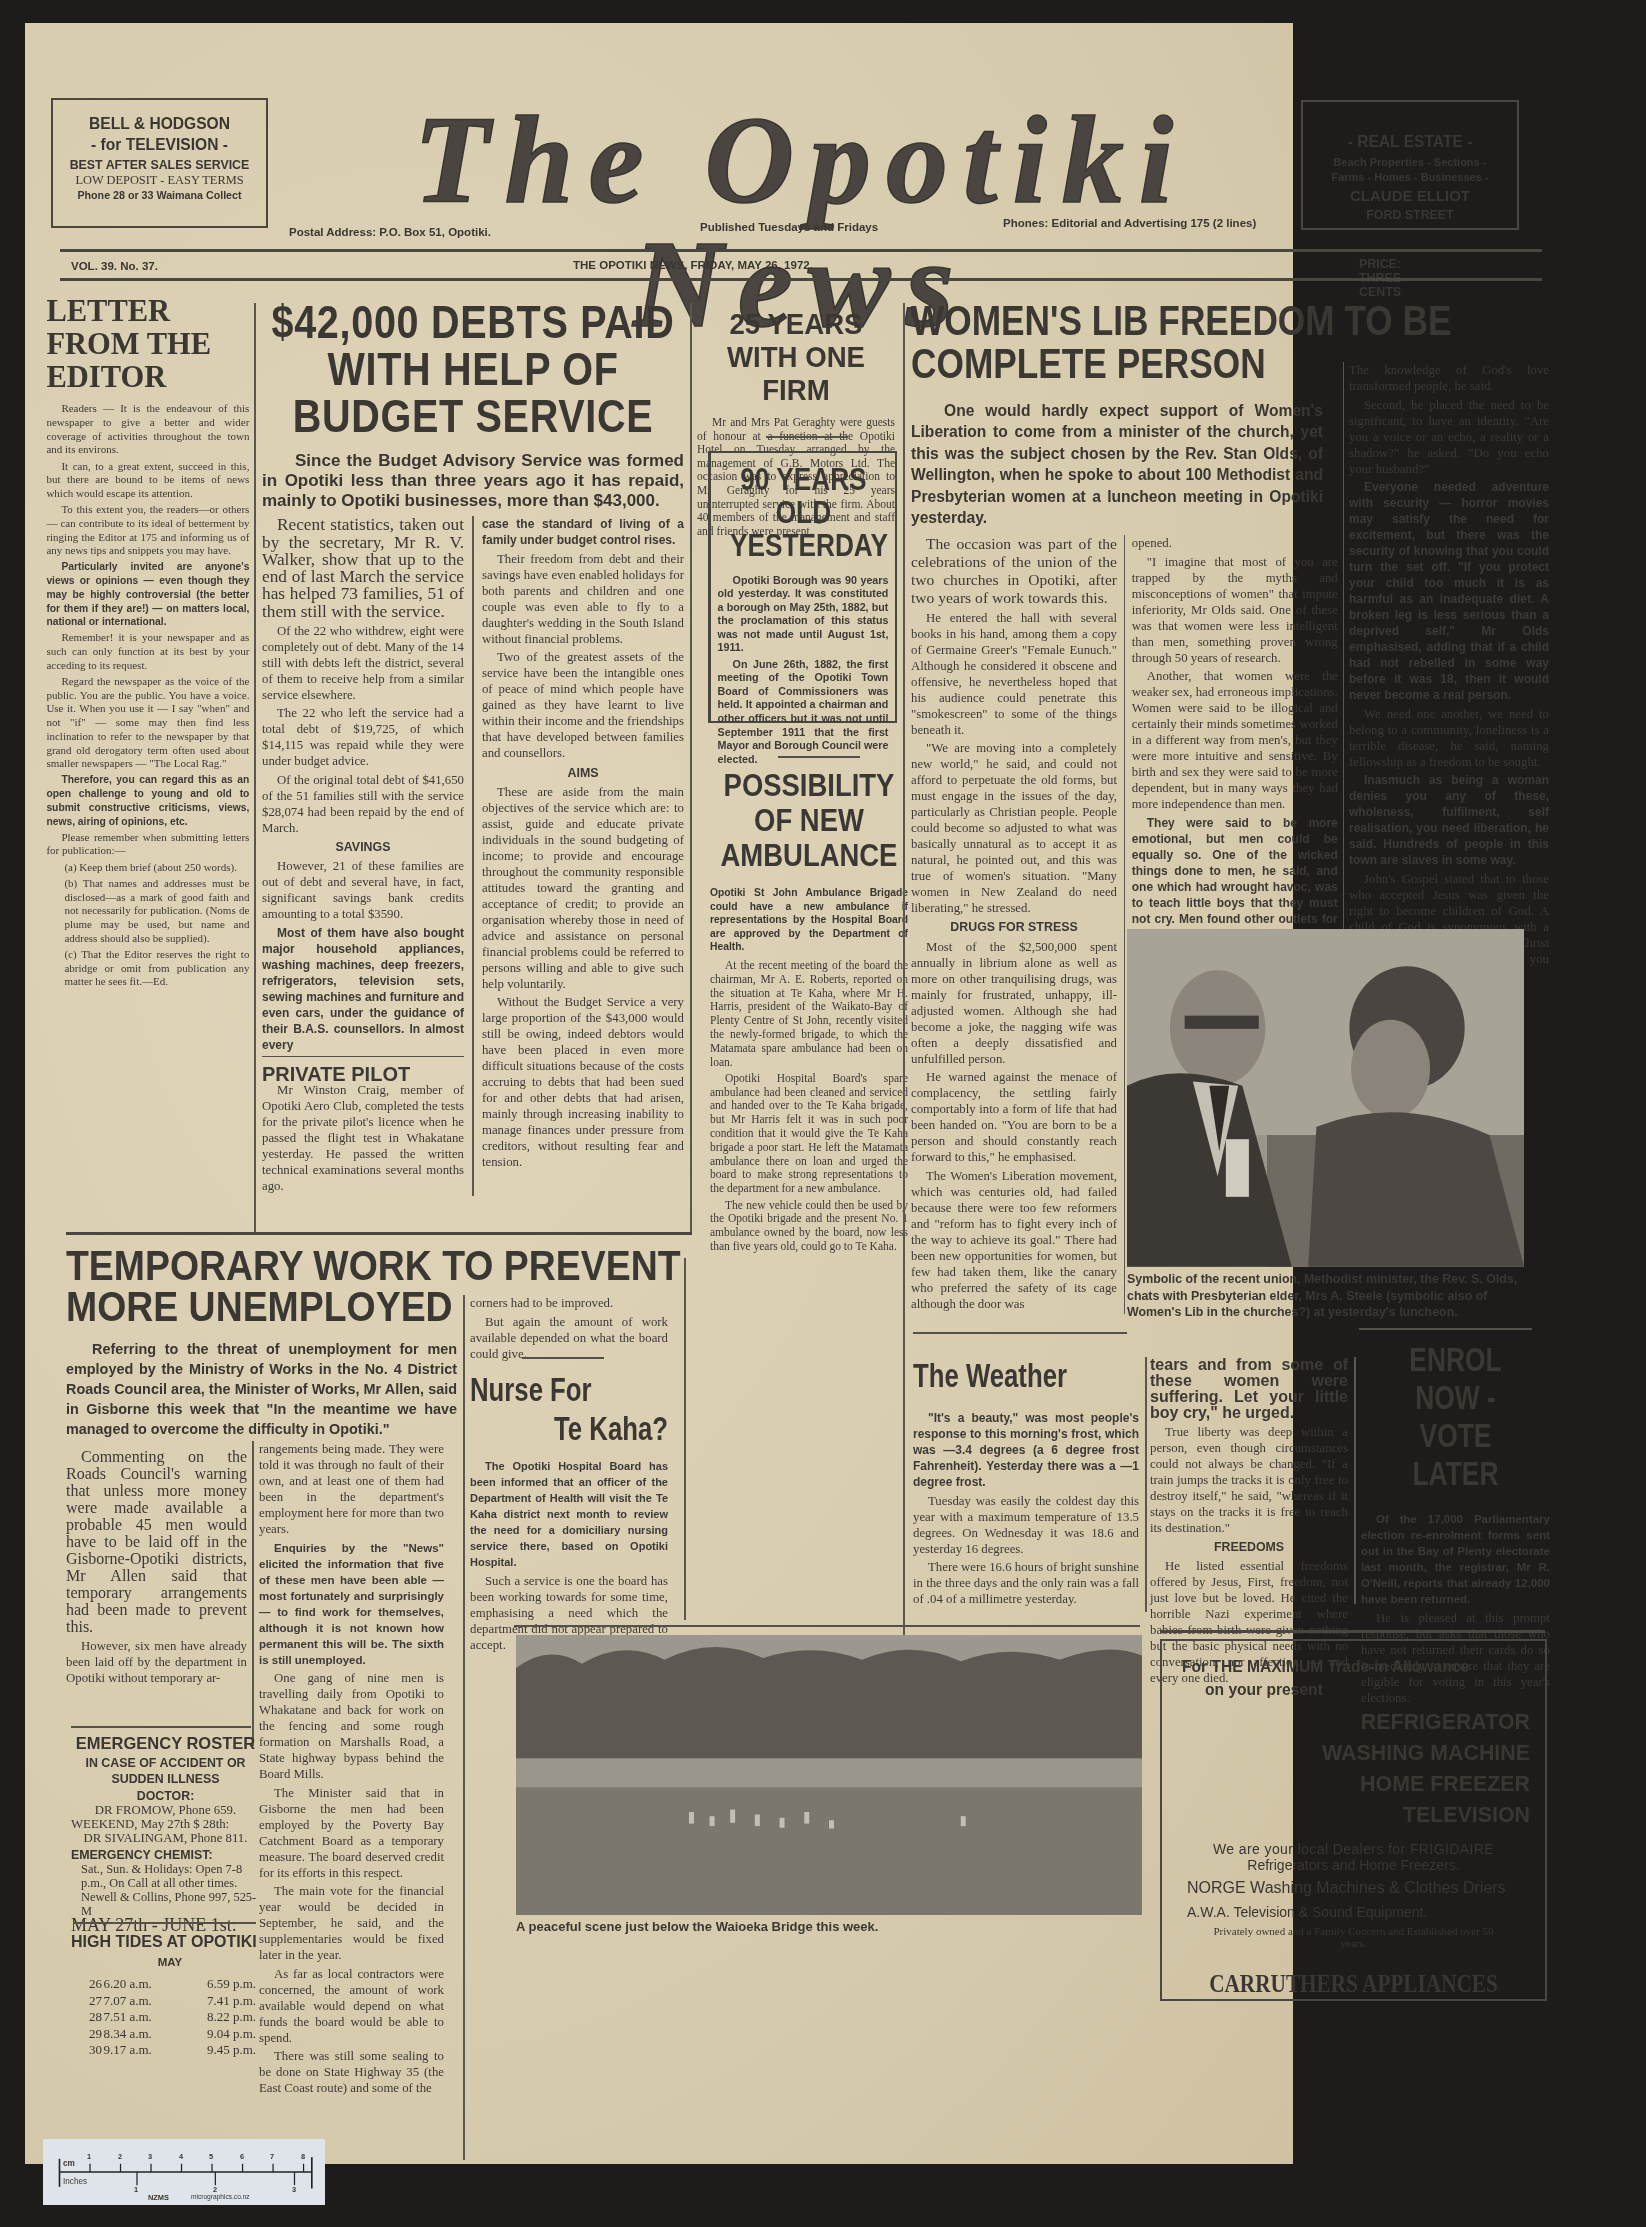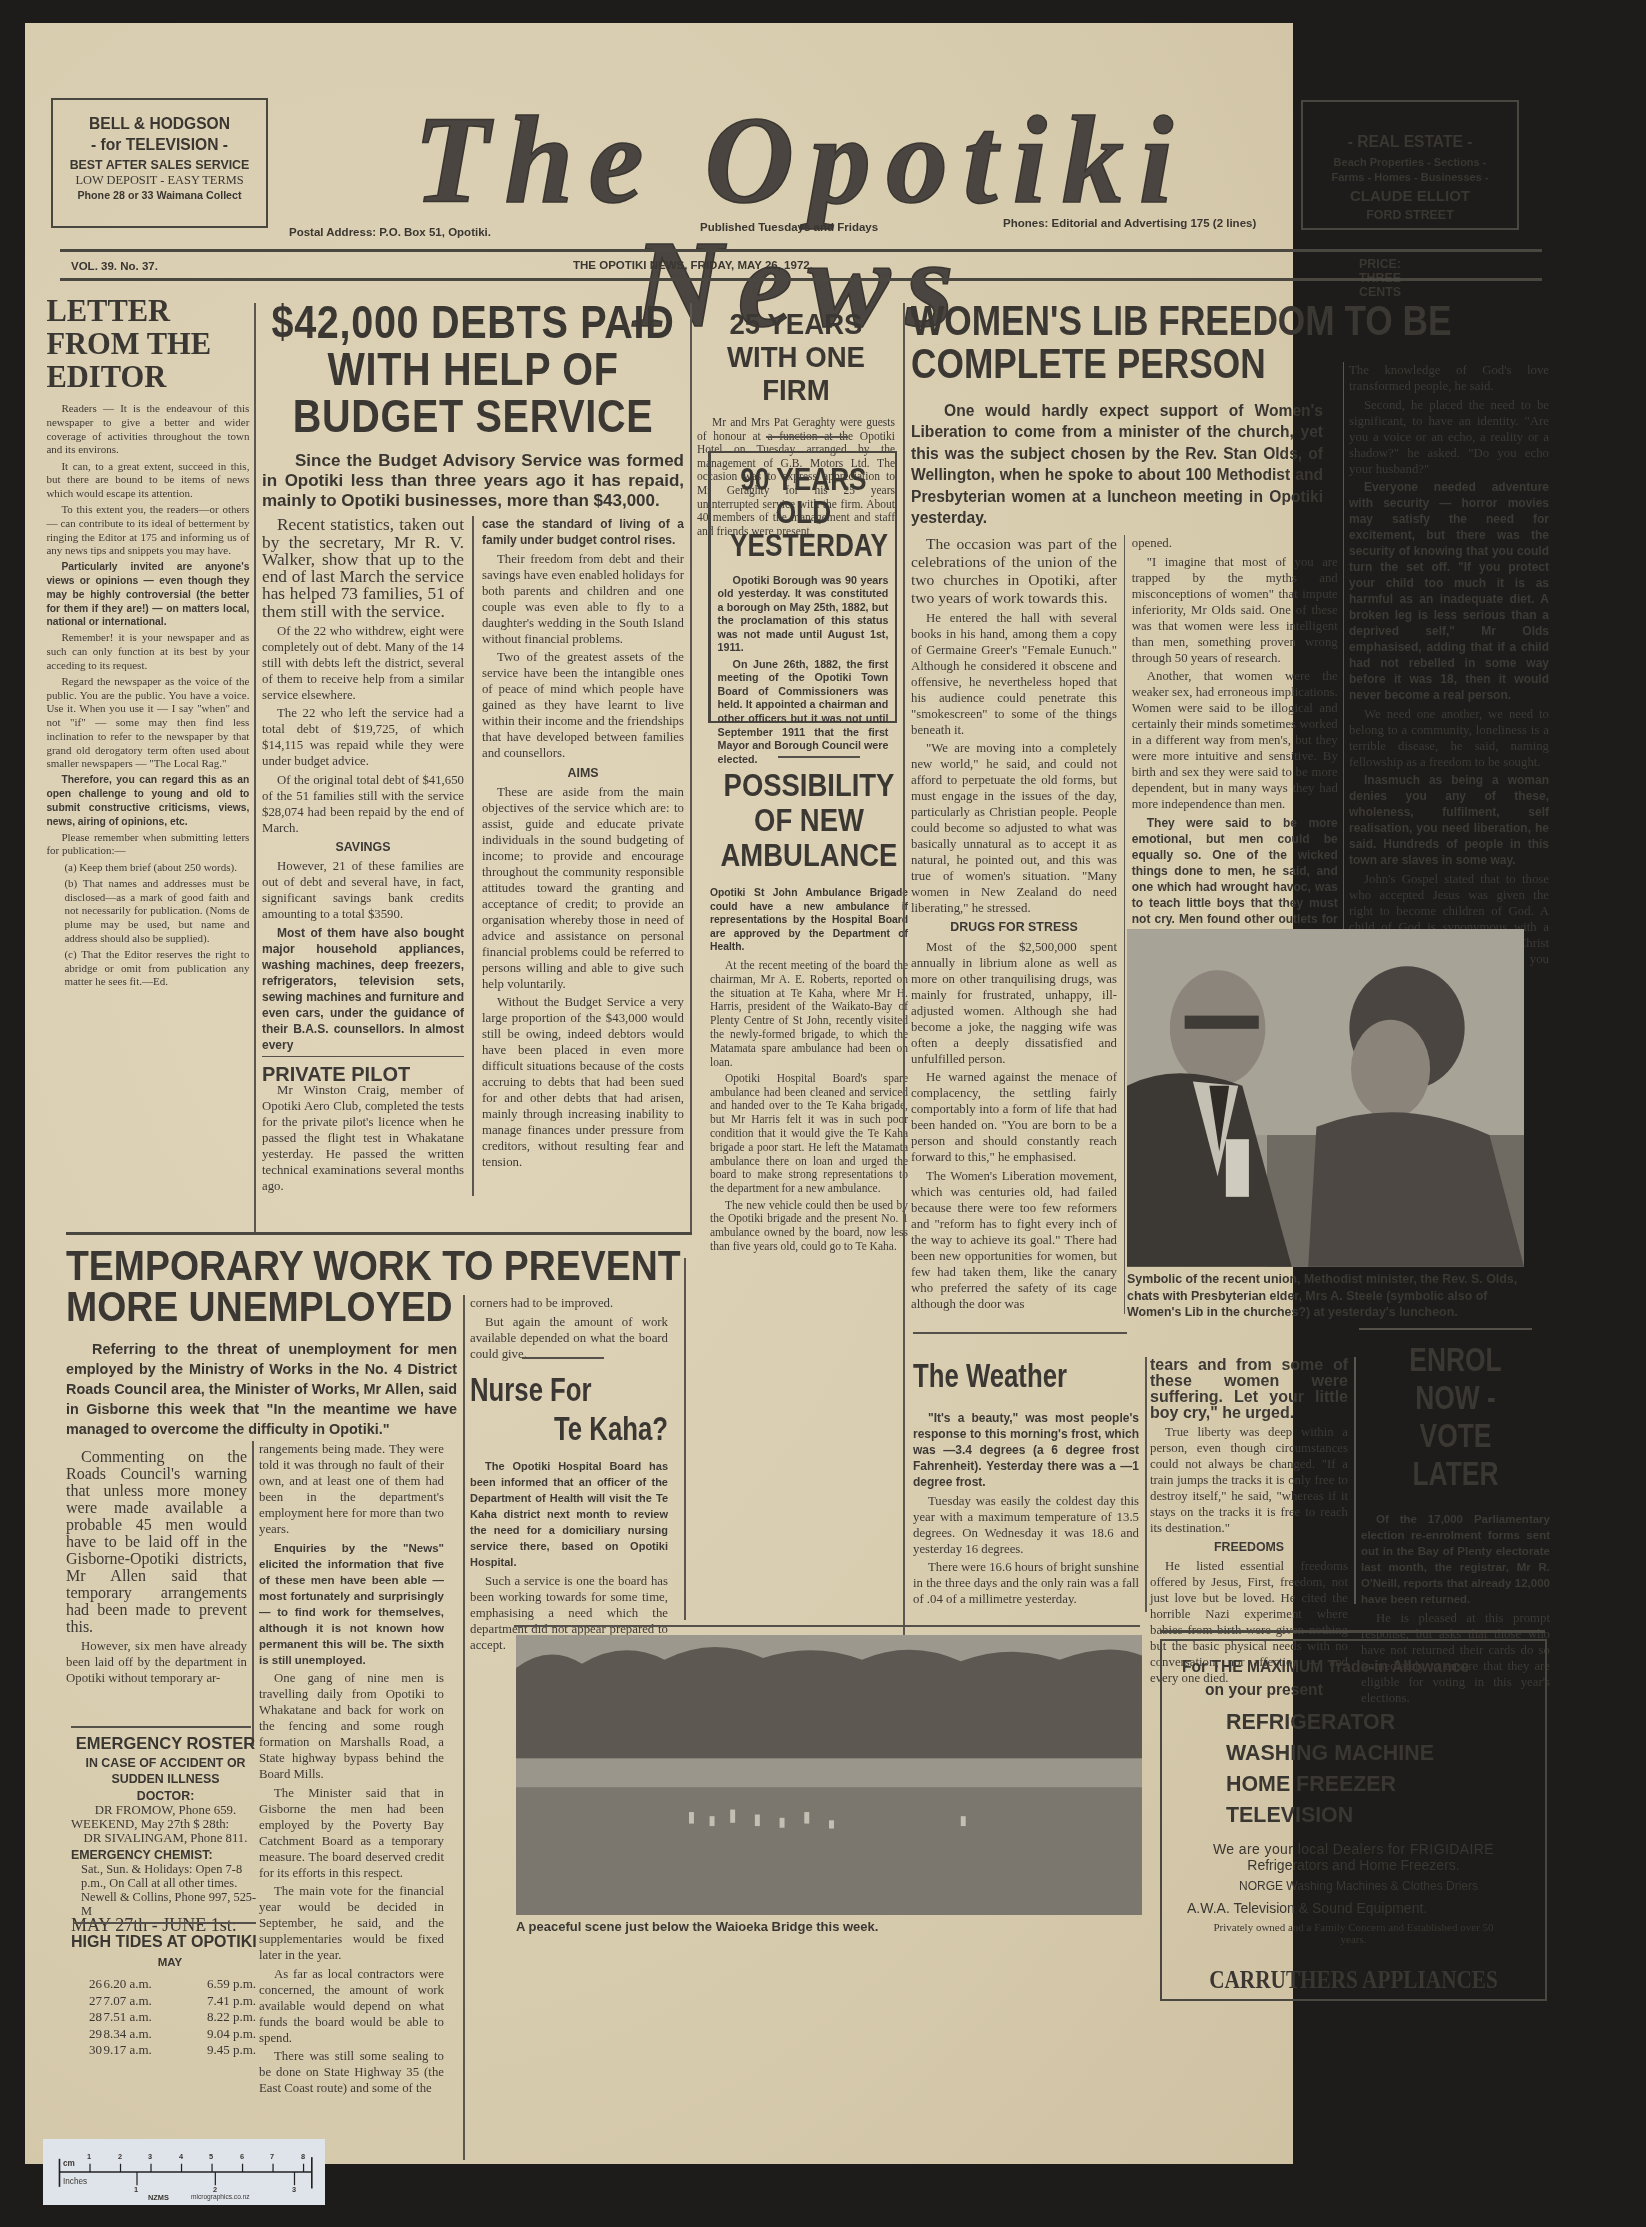--- a/index.html
+++ b/index.html
@@ -211,29 +211,29 @@
     <div class="body" style="margin-top:18px;">
       <p class="bold-sans" style="font-size:11.5px;">Of the 17,000 Parliamentary election re-enrolment forms sent out in the Bay of Plenty electorate last month, the registrar, Mr R. O'Neill, reports that already 12,000 have been returned.</p>
       <p>He is pleased at this prompt response, but asks that those who have not returned their cards do so immediately to ensure that they are eligible for voting in this year's elections.</p>
     </div>
   </div>
 
   <div class="rule-h" style="left:1135px; top:1607px; width:385px;"></div>
   <div class="box" style="left:1135px; top:1616px; width:387px; height:362px; padding:16.5px 15px 0;">
     <div class="bold-sans" style="font-size:15.6px; padding-left:5px;">For THE MAXIMUM Trade-in Allowance</div>
     <div class="bold-sans" style="font-size:15.6px; padding-left:28px; margin-top:5px;">on your present</div>
-    <div style="padding-left:49px; margin-top:8.2px;">
+    <div style="padding-left:49px; margin-top:8.2px;text-align:right;">
       <div class="bold-sans" style="font-size:21.4px; line-height:31px;">REFRIGERATOR</div>
       <div class="bold-sans" style="font-size:21.4px; line-height:31px;">WASHING MACHINE</div>
       <div class="bold-sans" style="font-size:21.4px; line-height:31px;">HOME FREEZER</div>
       <div class="bold-sans" style="font-size:21.4px; line-height:31px;">TELEVISION</div>
     </div>
     <div class="sans" style="font-size:14px; text-align:center; margin-top:10px; letter-spacing:0.4px;">We are your local Dealers for FRIGIDAIRE</div>
     <div class="sans" style="font-size:14px; text-align:center;">Refrigerators and Home Freezers.</div>
-    <div class="sans" style="font-size:12px; margin-top:6.6px; padding-left:10px;text-align:center;">NORGE Washing Machines &amp; Clothes Driers</div>
+    <div class="sans" style="font-size:16px; margin-top:6.6px; padding-left:10px;">NORGE Washing Machines &amp; Clothes Driers</div>
     <div class="sans" style="font-size:14px; margin-top:6.6px; padding-left:10px;">A.W.A. Television &amp; Sound Equipment.</div>
     <div style="font-size:11px; text-align:center; margin:5px 25px 0;">Privately owned and a Family Concern and Established over 50 years.</div>
     <div style="font-family:'Liberation Serif',serif; font-weight:bold; font-size:25px; text-align:center; margin-top:21.4px; transform:scaleX(0.85);">CARRUTHERS APPLIANCES</div>
   </div>
 
   <div class="rule-h" style="left:41px; top:1209px; width:626px;"></div>
   <div class="abs" style="left:41px; top:1222px; width:823px;">
     <div class="hl" style="font-size:43px; line-height:41px; text-align:left; transform:scaleX(0.87); transform-origin:left top; width:823px;">TEMPORARY WORK TO PREVENT MORE UNEMPLOYED</div>
   </div>
   <div class="abs bold-sans" style="left:41px; top:1316px; width:391px; font-size:14.4px; line-height:20px; text-indent:26px; text-align:justify;">Referring to the threat of unemployment for men employed by the Ministry of Works in the No. 4 District Roads Council area, the Minister of Works, Mr Allen, said in Gisborne this week that "In the meantime we have managed to overcome the difficulty in Opotiki."</div>

